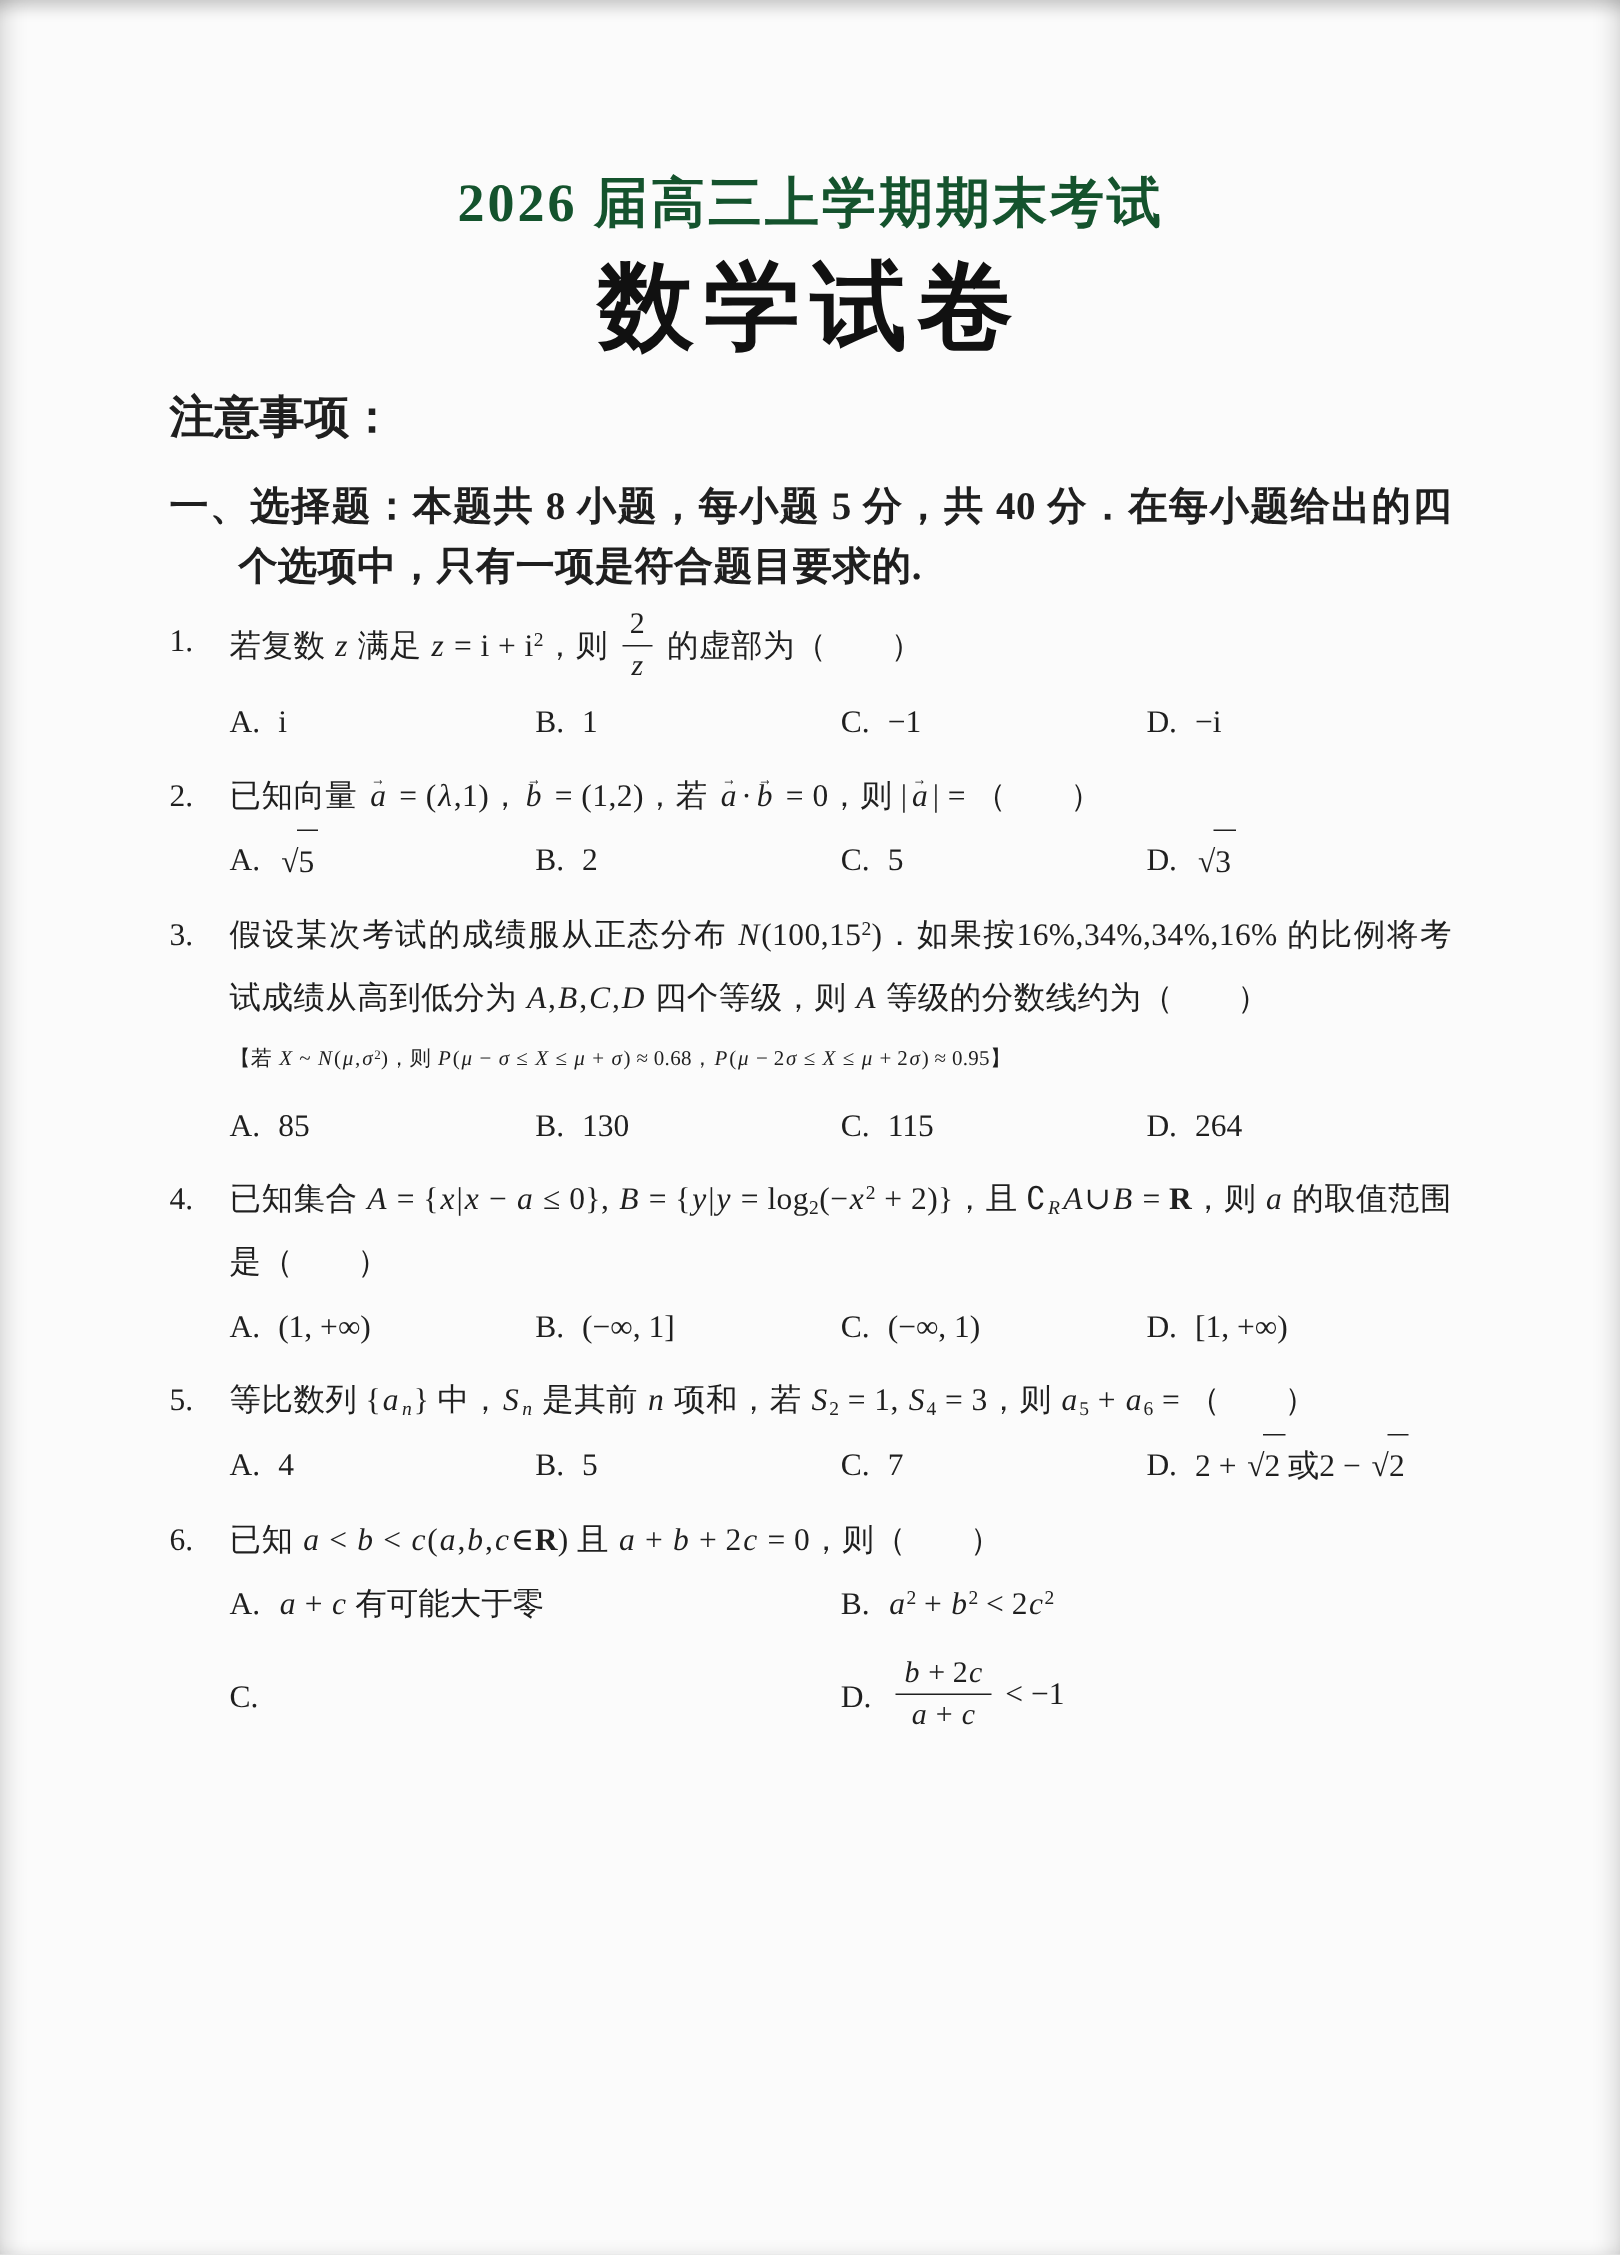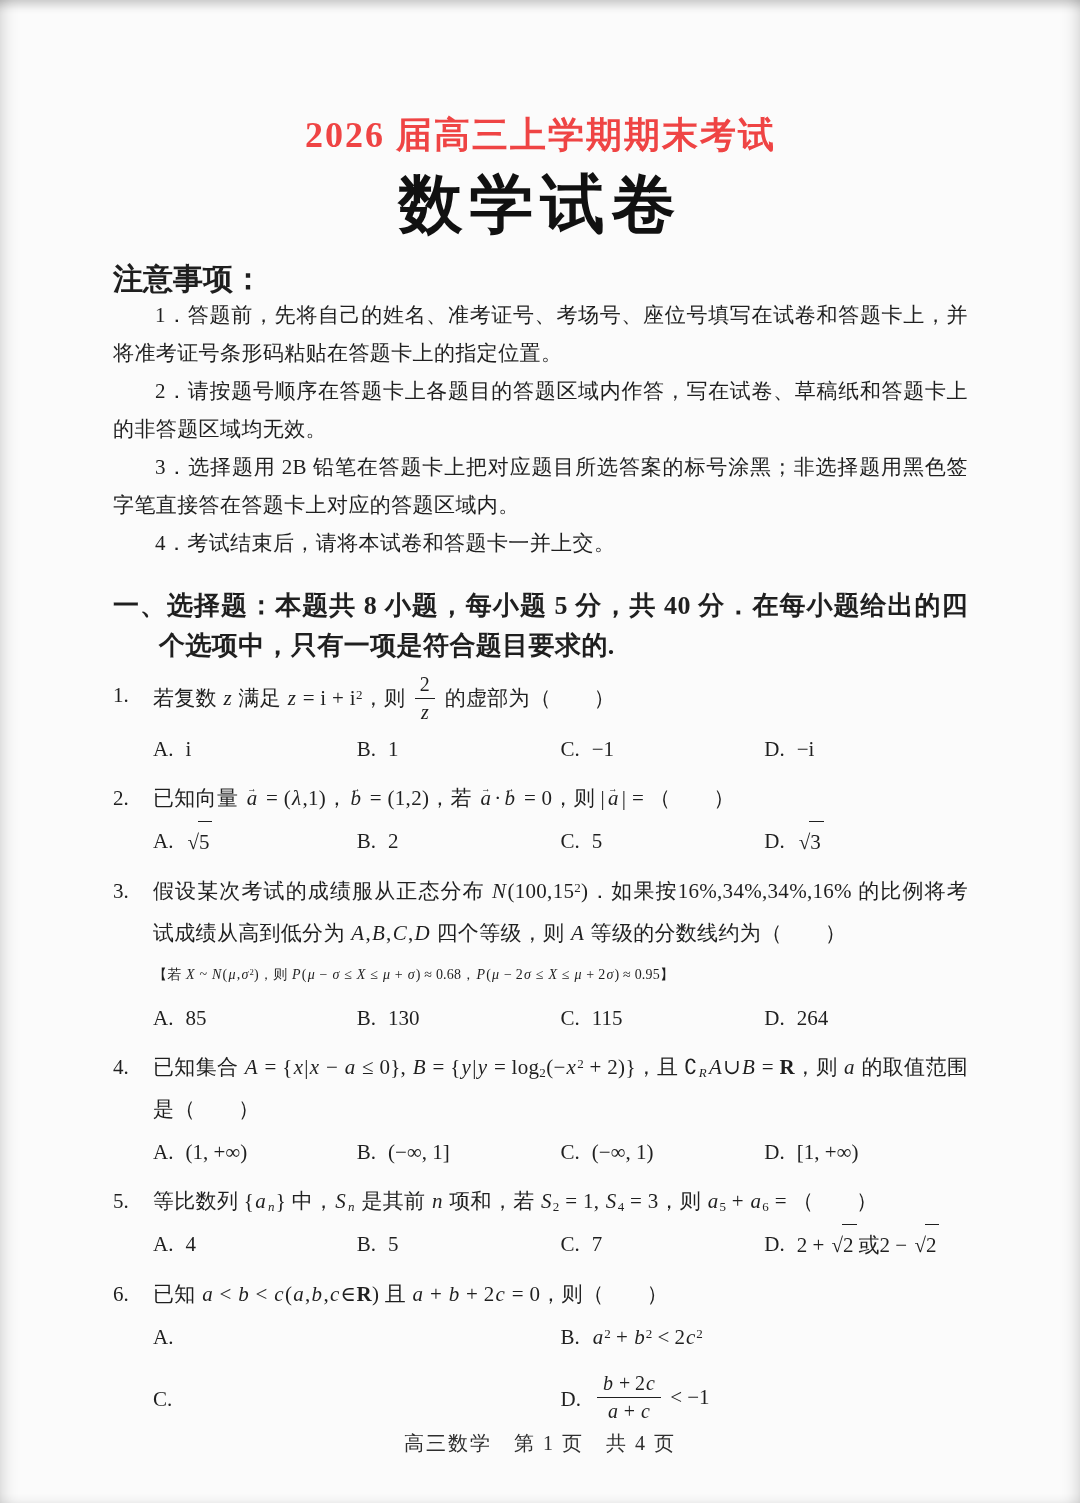--- a/index.html
+++ b/index.html
@@ -6,21 +6,21 @@
   html,body{background:#e9e9e9;font-family:"Liberation Serif","DejaVu Serif",serif;}
   .page{
     position:relative;width:1080px;height:1503px;margin:0 auto;overflow:hidden;
     background:#fbfbfb;color:#1f1f1f;
     padding:112px 112px 0 113px;
     box-shadow:inset 0 12px 10px -7px rgba(0,0,0,.20),
                inset 16px 0 16px -13px rgba(0,0,0,.16),
                inset -16px 0 16px -13px rgba(0,0,0,.16),
                inset 0 -10px 10px -8px rgba(0,0,0,.07);
   }
-  .title{text-align:center;font-size:36px;font-weight:700;color:#ef4444;letter-spacing:2px;line-height:46px;}
+  .title{text-align:center;font-size:36px;font-weight:700;color:#14532d;letter-spacing:2px;line-height:46px;}
   .subtitle{text-align:center;font-size:64px;font-weight:700;color:#111;letter-spacing:7px;line-height:58px;margin-top:18px;}
   .notice-head{margin-top:30px;font-size:30px;font-weight:700;line-height:30px;}
   .notices{margin-top:2px;}
   .notice{font-size:21px;line-height:38px;text-indent:2em;text-align:justify;letter-spacing:.4px;}
   .section-head{margin-top:24px;font-size:26px;font-weight:700;line-height:40px;padding-left:46px;text-indent:-46px;text-align:justify;letter-spacing:.4px;}
   .questions{margin-top:8px;}
   .question{margin-bottom:8px;}
   .q-line{display:flex;font-size:21px;line-height:42px;}
   .q-num{flex:0 0 40px;}
   .q-text{flex:1;text-align:justify;letter-spacing:.3px;}
@@ -45,26 +45,20 @@
   .vec::after{content:"\2192";position:absolute;left:50%;top:-.85em;transform:translateX(-50%) scaleX(.8);font-size:.55em;font-style:normal;}
   .footer{position:absolute;left:0;right:0;bottom:46px;text-align:center;font-size:20px;color:#2e2e2e;letter-spacing:2px;}
 </style>
 </head>
 <body>
 
 <div class="page">
   <h1 class="title">2026 届高三上学期期末考试</h1>
   <h2 class="subtitle">数学试卷</h2>
   <div class="notice-head">注意事项：</div>
-  <div class="notices" id="notices">
-      <p class="notice">1．答题前，先将自己的姓名、准考证号、考场号、座位号填写在试卷和答题卡上，并将准考证号条形码粘贴在答题卡上的指定位置。</p>
-      <p class="notice">2．请按题号顺序在答题卡上各题目的答题区域内作答，写在试卷、草稿纸和答题卡上的非答题区域均无效。</p>
-      <p class="notice">3．选择题用 2B 铅笔在答题卡上把对应题目所选答案的标号涂黑；非选择题用黑色签字笔直接答在答题卡上对应的答题区域内。</p>
-      <p class="notice">4．考试结束后，请将本试卷和答题卡一并上交。</p>
-    </div>
   <div class="section-head">一、选择题：本题共 8 小题，每小题 5 分，共 40 分．在每小题给出的四个选项中，只有一项是符合题目要求的.</div>
   <div class="questions" id="questions">
   <div class="question">
     <div class="q-line">
       <span class="q-num">1.</span>
       <span class="q-text">若复数 <span class="v">z</span> 满足 <span class="v">z</span> = i + i<sup>2</sup>，则 <span class="frac">
               <span class="fn">2</span>
               <span class="fd"><span class="v">z</span></span>
             </span> 的虚部为（　　）</span>
     </div>
@@ -190,32 +184,32 @@
       </div>
 
   <div class="question">
     <div class="q-line">
       <span class="q-num">6.</span>
       <span class="q-text">已知 <span class="v">a</span> &lt; <span class="v">b</span> &lt; <span class="v">c</span>(<span class="v">a</span>,<span class="v">b</span>,<span class="v">c</span>∈<b>R</b>) 且 <span class="v">a</span> + <span class="v">b</span> + 2<span class="v">c</span> = 0，则（　　）</span>
     </div>
   <div class="q-options cols-2">
           <div class="option">
             <span class="opt-label">A.</span>
+            <span class="opt-content"><span class="v">a</span> + <span class="v">c</span> 有可能大于零</span>
           </div>
           <div class="option">
             <span class="opt-label">B.</span>
             <span class="opt-content"><span class="v">a</span><sup>2</sup> + <span class="v">b</span><sup>2</sup> &lt; 2<span class="v">c</span><sup>2</sup></span>
           </div>
           <div class="option">
             <span class="opt-label">C.</span>
           </div>
           <div class="option">
             <span class="opt-label">D.</span>
             <span class="opt-content"><span class="frac">
                 <span class="fn"><span class="v">b</span> + 2<span class="v">c</span></span>
                 <span class="fd"><span class="v">a</span> + <span class="v">c</span></span>
               </span> &lt; −1</span>
           </div>
         </div>
       </div>
 </div>
-  <div class="footer">高三数学　第 1 页　共 4 页</div>
 </div>
 
 </body></html>

